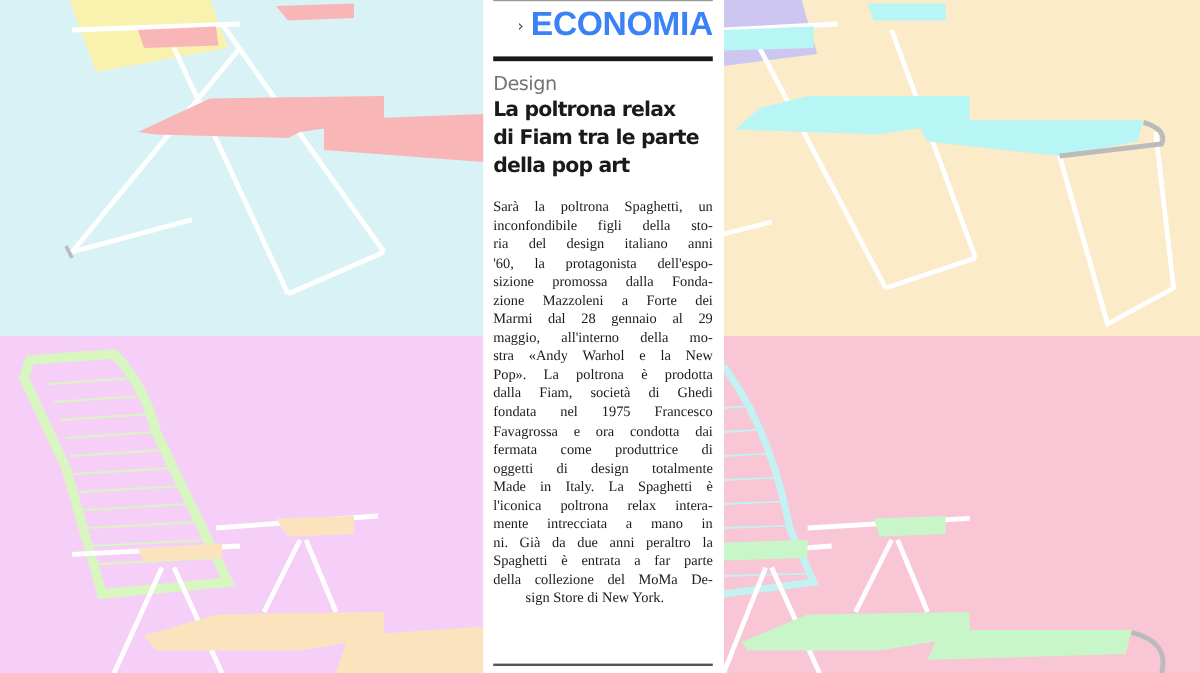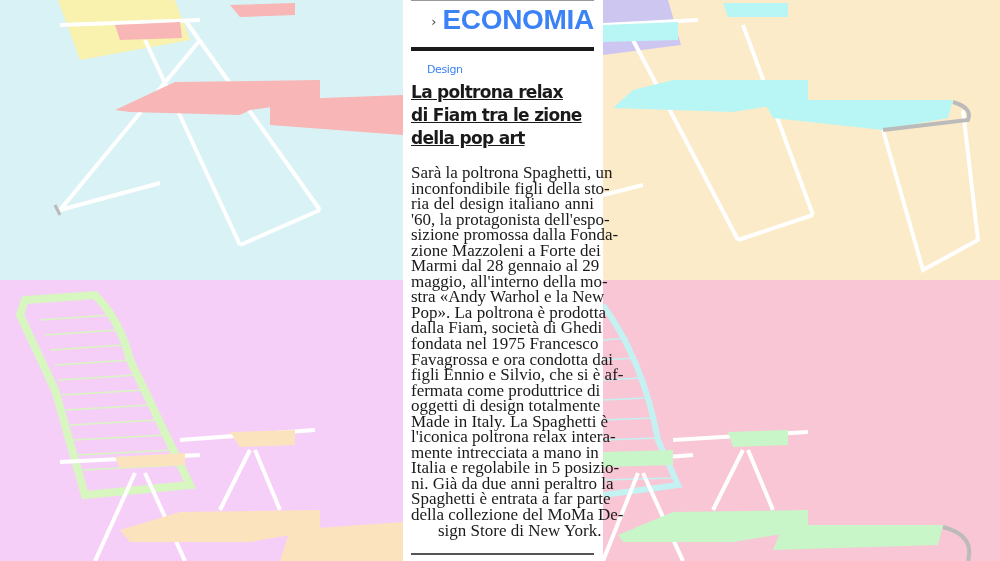--- a/index.html
+++ b/index.html
@@ -28,29 +28,29 @@
     .section-chevron {
       font-family: "DejaVu Sans", sans-serif; font-size: 13px; color: #444; margin-right: 6px;
       position: relative; top: -3px;
     }
     .section-title {
       font-family: "Liberation Sans", sans-serif; font-weight: bold; font-size: 28px;
       letter-spacing: -0.3px; color: #3b82f6;
     }
     .section-rule { height: 4px; background: #1a1a1a; margin-top: 3px; }
     .kicker {
-      font-family: "DejaVu Sans", sans-serif; font-size: 11px; color: #3b82f6;
-      margin-top: 9px; letter-spacing: -0.4px; line-height: 20px; margin-left: 16px;
+      font-family: "DejaVu Sans", sans-serif; font-size: 16px; color: #737373;
+      margin-top: 9px; letter-spacing: -0.4px; line-height: 20px;
     }
     .headline {
       font-family: "DejaVu Sans", sans-serif; font-weight: bold; font-size: 17px;
-      color: #1a1a1a; line-height: 23px; letter-spacing: -0.7px; margin-top: 1px; text-decoration: underline;
+      color: #1a1a1a; line-height: 23px; letter-spacing: -0.7px; margin-top: 1px;
     }
     .body-text {
-      font-family: "Liberation Serif", serif; font-size: 17px; color: #1a1a1a;
+      font-family: "Liberation Serif", serif; font-size: 12px; color: #1a1a1a;
       line-height: 15.55px; text-align: justify; margin-top: 15px;
       hyphens: manual;
     }
     .body-text .ln { display: block; text-align-last: justify; white-space: nowrap; }
     .body-text .ln.last { text-align-last: left; margin-left: 27px; }
     .bottom-rule { position: absolute; left: 8px; right: 9px; top: 553px; height: 2px; background: #555; }
   </style>
 </head>
 <body>
 
@@ -128,43 +128,41 @@
 <div class="clipping">
   <div class="clip-topline"></div>
   <div class="section-row">
     <span class="section-chevron">›</span>
     <span class="section-title">ECONOMIA</span>
   </div>
   <div class="section-rule"></div>
   <div class="kicker">Design</div>
   <div class="headline">
     <div>La poltrona relax</div>
-    <div>di Fiam tra le zione</div>
+    <div>di Fiam tra le parte</div>
     <div>della pop art</div>
   </div>
   <div class="body-text" id="body-text">
       <span class="ln">Sarà la poltrona Spaghetti, un</span>
       <span class="ln">inconfondibile figli della sto-</span>
       <span class="ln">ria del design italiano anni</span>
       <span class="ln">'60, la protagonista dell'espo-</span>
       <span class="ln">sizione promossa dalla Fonda-</span>
       <span class="ln">zione Mazzoleni a Forte dei</span>
       <span class="ln">Marmi dal 28 gennaio al 29</span>
       <span class="ln">maggio, all'interno della mo-</span>
       <span class="ln">stra «Andy Warhol e la New</span>
       <span class="ln">Pop». La poltrona è prodotta</span>
       <span class="ln">dalla Fiam, società di Ghedi</span>
       <span class="ln">fondata nel 1975 Francesco</span>
       <span class="ln">Favagrossa e ora condotta dai</span>
-      <span class="ln">figli Ennio e Silvio, che si è af-</span>
       <span class="ln">fermata come produttrice di</span>
       <span class="ln">oggetti di design totalmente</span>
       <span class="ln">Made in Italy. La Spaghetti è</span>
       <span class="ln">l'iconica poltrona relax intera-</span>
       <span class="ln">mente intrecciata a mano in</span>
-      <span class="ln">Italia e regolabile in 5 posizio-</span>
       <span class="ln">ni. Già da due anni peraltro la</span>
       <span class="ln">Spaghetti è entrata a far parte</span>
       <span class="ln">della collezione del MoMa De-</span>
       <span class="ln last">sign Store di New York.</span>
     </div>
   <div class="bottom-rule"></div>
 </div>
 
 </body></html>

